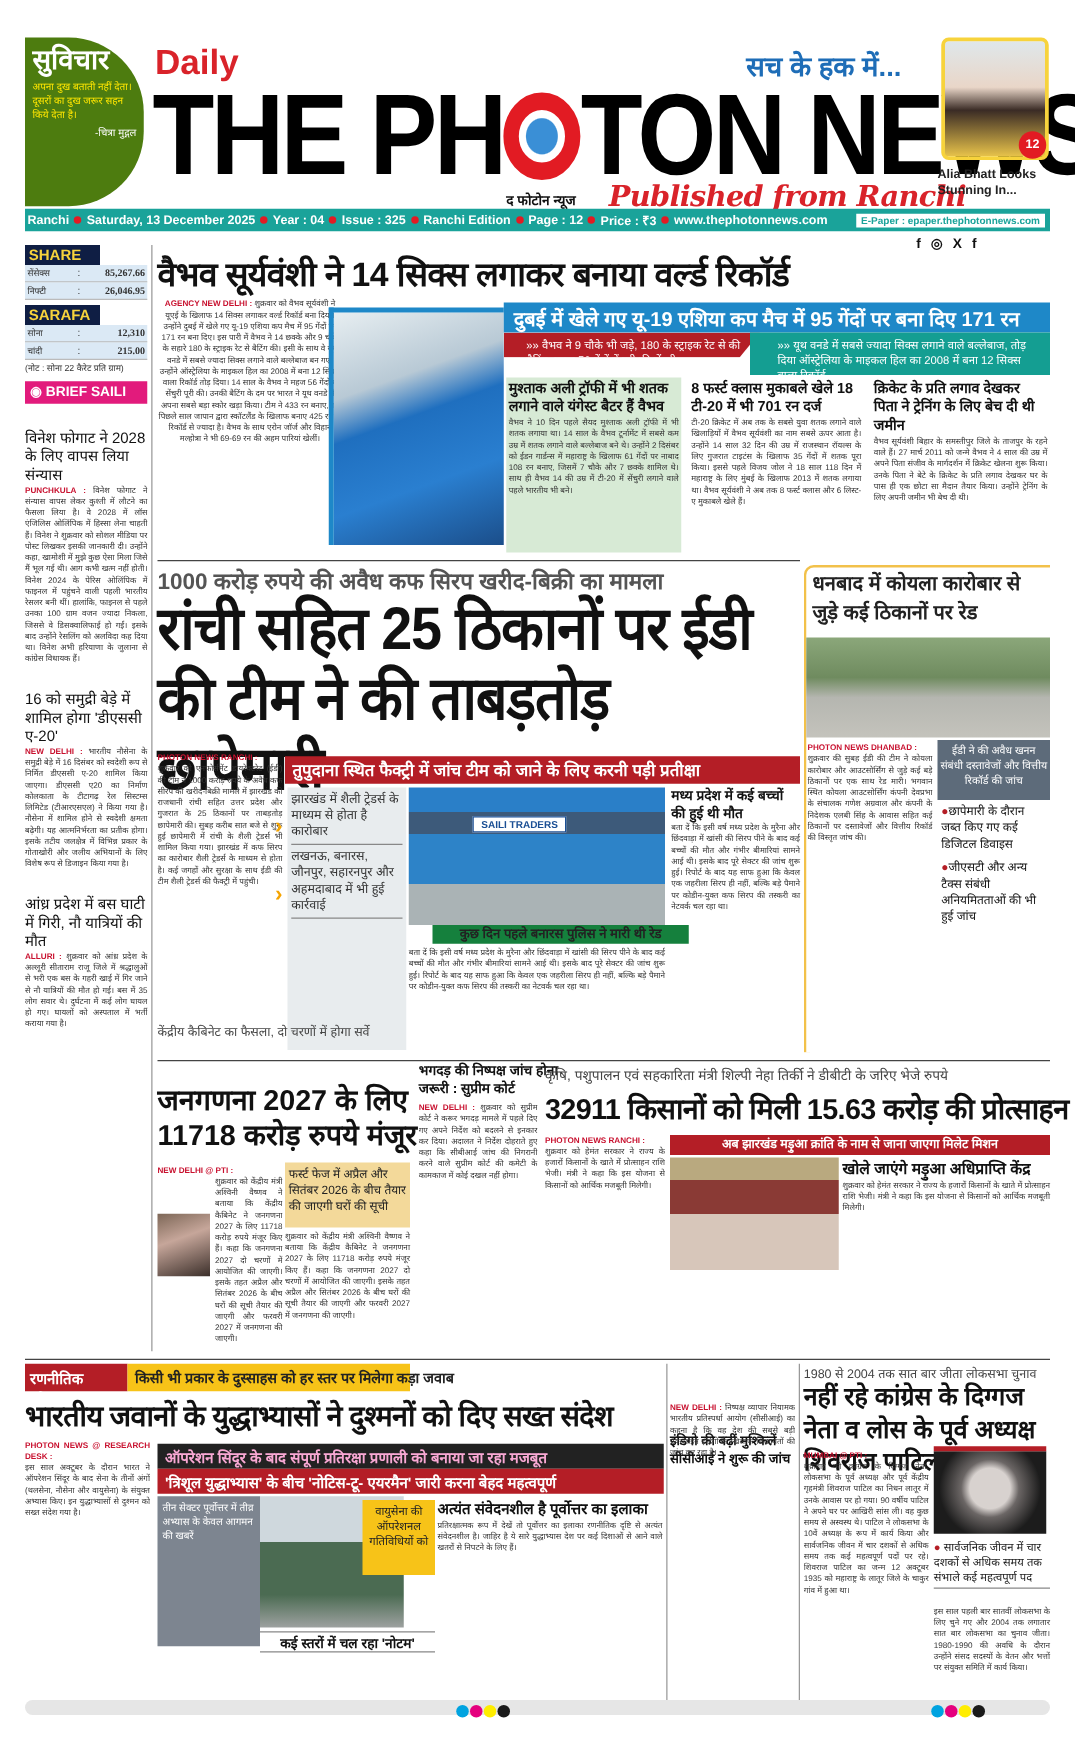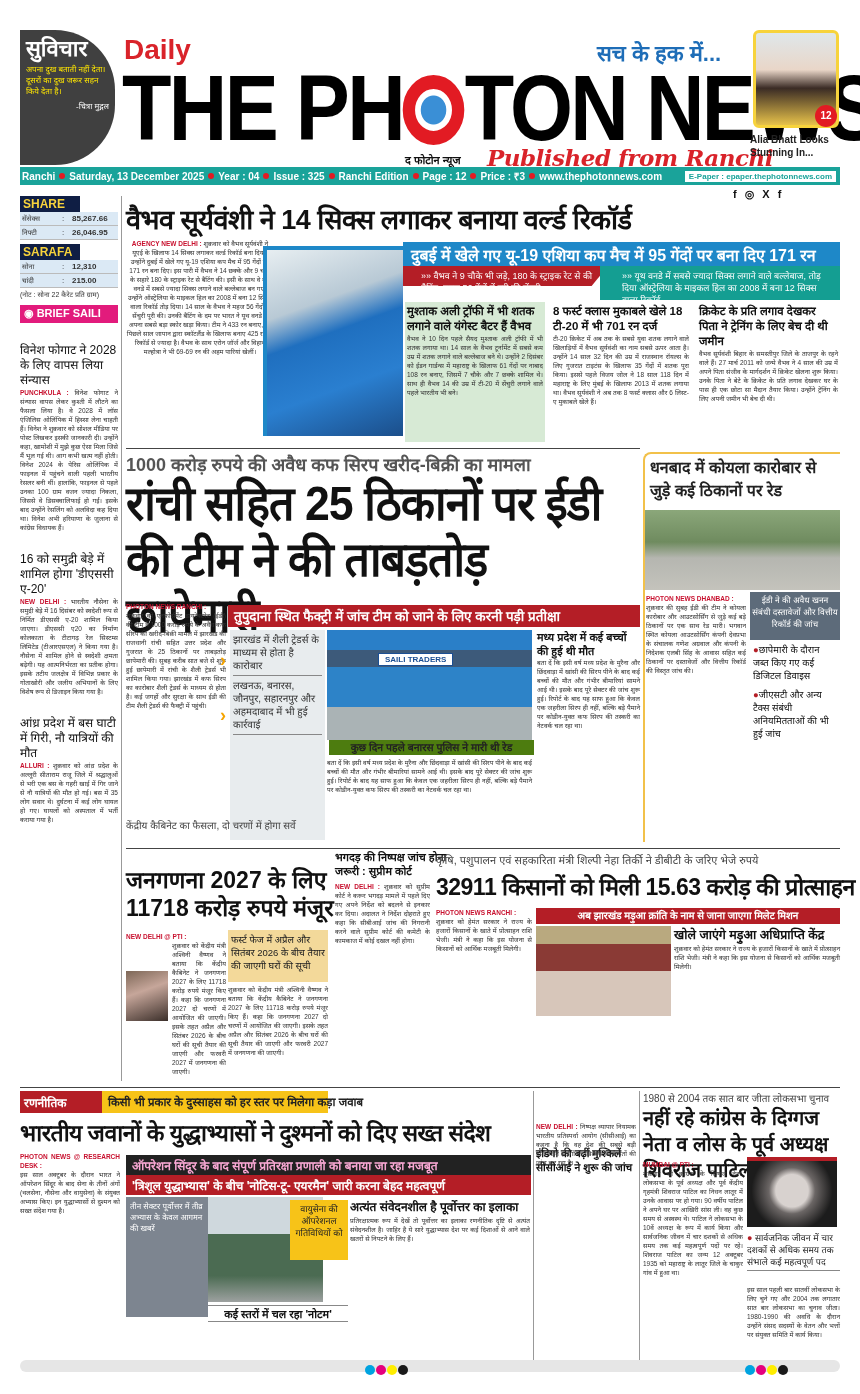--- a/index.html
+++ b/index.html
@@ -1,21 +1,21 @@
 <!DOCTYPE html>
 <html><head>
 <meta charset="utf-8">
 <style>
 *{box-sizing:border-box;margin:0;padding:0}
 body{width:860px;height:1394px;background:#fff;font-family:"Liberation Sans",sans-serif;color:#111;position:relative;overflow:hidden}
 .abs{position:absolute}
 .small{font-size:6.5px;line-height:9px;color:#333;text-align:justify}
 .dateline{color:#c8102e;font-weight:bold;font-size:6.5px}
 
-#suvichar{left:20px;top:30px;width:95px;height:135px;background:#404040;border-radius:0 60px 60px 0;padding:6px 6px;color:#fff}
+#suvichar{left:20px;top:30px;width:95px;height:135px;background:#4d7c0f;border-radius:0 60px 60px 0;padding:6px 6px;color:#fff}
 #suvichar h3{font-size:22px;font-weight:bold;font-family:"DejaVu Serif",serif;line-height:24px}
 #suvichar p{font-size:8px;color:#ffe600;line-height:11px;margin-top:4px}
 #suvichar .by{color:#fff;text-align:right;font-size:8px;margin-top:4px}
 #daily{left:124px;top:34px;font-size:28px;font-weight:bold;color:#d9232a}
 #brand{left:122px;top:62px;font-size:92px;font-weight:900;letter-spacing:-3px;line-height:92px;transform:scaleX(0.88);transform-origin:left;font-family:"Liberation Sans",sans-serif;color:#000;white-space:nowrap}
 #brand .o{display:inline-block;width:70px;height:70px;border:14px solid #e21b23;border-radius:50%;vertical-align:middle;position:relative;top:-6px;background:radial-gradient(circle,#3a8fd6 0 14px,#fff 15px)}
 #tagline{left:597px;top:37px;font-size:22px;font-weight:bold;color:#1e6db7}
 #sub-hi{left:405px;top:152px;font-size:11px;font-weight:bold}
 #published{left:487px;top:144px;font-size:23px;font-style:italic;font-weight:bold;color:#d9232a;font-family:"DejaVu Serif",serif;letter-spacing:-0.5px}
 #celeb{left:753px;top:30px;width:86px;height:98px;border:3px solid #f7d33c;border-radius:6px;background:linear-gradient(180deg,#dfe7ea,#e9d6c8 40%,#3a2b25 60%,#e7c24a);overflow:hidden}
@@ -23,21 +23,21 @@
 #celeb-cap{left:750px;top:133px;width:95px;font-size:10px;font-weight:bold;color:#222;line-height:13px}
 #infobar{left:20px;top:167px;width:820px;height:18px;background:#1aa39a;color:#fff;font-size:10px;font-weight:bold;display:flex;align-items:center;padding-left:2px;white-space:nowrap}
 #infobar .dot{display:inline-block;width:6px;height:6px;border-radius:50%;background:#e21b23;margin:0 4px}
 #epaper{margin-left:auto;margin-right:4px;background:#fff;color:#1aa39a;font-size:8px;padding:1px 4px}
 
 #leftcol{left:20px;top:196px;width:98px}
 .mkthead{background:#0f1e44;color:#f7d33c;font-weight:900;font-size:12px;padding:1px 3px;width:60px;height:16px}
 .mktrow{display:flex;font-size:8px;color:#333;border-bottom:1px solid #bbb;background:#dbe9f5;padding:1px 2px;height:14px;align-items:center}
 .mktrow span:first-child{width:40px;font-size:7px}
 .mktrow span:nth-child(2){width:10px}
-.mktrow span:last-child{flex:1;text-align:left;font-weight:bold;font-family:Liberation Sans, sans-serif}
+.mktrow span:last-child{flex:1;text-align:right;font-weight:bold;font-family:Liberation Serif, serif}
 #brief{background:#e21b7c;color:#fff;font-weight:bold;font-size:11px;padding:2px 4px;margin-top:6px;height:18px}
 .lhead{font-size:12px;line-height:15px;color:#111;margin-top:20px}
 #vsep{left:121px;top:196px;width:1px;height:885px;background:#999}
 
 #h-main{left:126px;top:200px;font-size:27px;font-weight:bold;letter-spacing:-0.5px;white-space:nowrap}
 #sporttext{left:126px;top:239px;width:148px;text-align:center}
 #sportphoto{left:263px;top:246px;width:140px;height:190px;background:linear-gradient(160deg,#e7eef1,#b8c9d5 30%,#1f6fbf 45%,#2a7fd0 70%,#1b4e8a);border-top:4px solid #1e88c8;border-left:4px solid #1e88c8}
 #sporthead{left:403px;top:242px;width:437px;height:24px;background:#1e88c8;color:#fff;font-size:16px;font-weight:bold;padding:2px 8px;white-space:nowrap}
 #sportred{left:403px;top:266px;width:205px;height:20px;background:#b41e26;color:#fff;font-size:9px;padding:4px 6px 0 18px;line-height:12px;clip-path:polygon(0 0,100% 0,92% 100%,0 100%)}
 #sportteal{left:600px;top:266px;width:240px;height:34px;background:#149e92;color:#fff;font-size:9px;padding:4px 6px 0 22px;line-height:12px}
@@ -50,21 +50,21 @@
 
 #ed-kicker{left:126px;top:452px;font-size:18px;color:#555;font-weight:bold;white-space:nowrap}
 #ed-head{left:126px;top:476px;font-size:48px;line-height:56px;font-weight:900;letter-spacing:-1px;color:#111;width:514px;white-space:nowrap;transform:scaleX(0.93);transform-origin:left}
 #ed-col1{left:126px;top:602px;width:100px}
 #ed-redbar{left:228px;top:605px;width:412px;height:22px;background:#b41e26;color:#fff;font-size:13.5px;font-weight:bold;padding:2px 6px;white-space:nowrap}
 #ed-side{left:230px;top:630px;width:95px;height:210px;background:#e8ecee;padding:3px;font-size:10px;line-height:13px;color:#333}
 #ed-side p{border-bottom:1px solid #888;padding-bottom:3px;margin-bottom:3px}
 .arrow{color:#f5a400;font-size:18px;font-weight:bold;position:absolute}
 #ed-photo{left:327px;top:630px;width:205px;height:110px;background:linear-gradient(180deg,#2a7fc8 0 18%,#3d5a7a 18% 34%,#2d83c8 34% 70%,#aab3b5 70%);}
 #saili{left:378px;top:653px;background:#fff;color:#1b4f94;font-size:8px;font-weight:bold;padding:1px 6px;border:1px solid #1b4f94}
-#ed-yellow{left:329px;top:740px;width:205px;height:15px;background:#4d7c0f;color:#222;font-size:10.5px;font-weight:bold;text-align:center;line-height:15px}
+#ed-yellow{left:346px;top:740px;width:205px;height:15px;background:#15803d;color:#222;font-size:10.5px;font-weight:bold;text-align:center;line-height:15px}
 #ed-mp{left:537px;top:630px;width:103px}
 #ed-mp h4{font-size:11px;line-height:14px;font-weight:bold}
 
 #dh-box{left:643px;top:452px;width:197px;height:390px;border:2px solid #f2c14a;border-right:none;border-bottom:none;border-radius:8px 0 0 0}
 #dh-head{left:650px;top:456px;width:190px;font-size:16px;line-height:23px;font-weight:bold;color:#222}
 #dh-photo{left:645px;top:510px;width:195px;height:80px;background:linear-gradient(180deg,#8ba77a,#6f8b5f 40%,#b5b6b0 60%,#c4c3bc)}
 #dh-text{left:646px;top:594px;width:100px}
 #dh-side-top{left:750px;top:592px;width:90px;height:48px;background:#5d6b7a;color:#fff;font-size:8.5px;line-height:12px;padding:2px;text-align:center}
 #dh-side{left:750px;top:640px;width:90px;font-size:9.5px;line-height:13px;color:#111;padding:3px}
 

